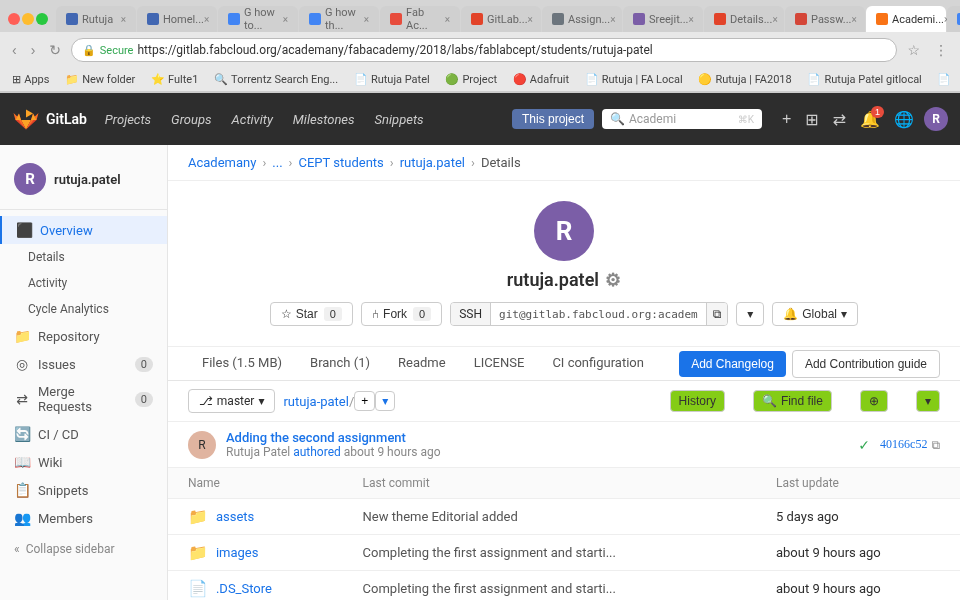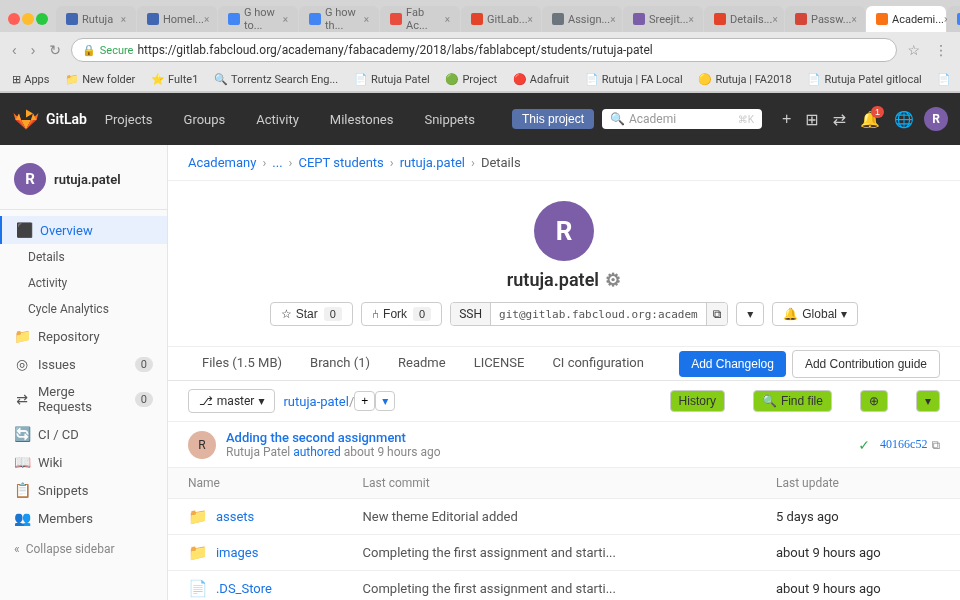--- a/index.html
+++ b/index.html
@@ -22,21 +22,21 @@
     .url-lock { margin-right: 4px; color: #34a853; font-size: 11px; }
 
     
     .bookmarks-bar { display: flex; align-items: center; padding: 3px 8px; background: #e8e8e8; border-bottom: 1px solid #ccc; gap: 8px; font-size: 11px; color: #444; overflow: hidden; height: 24px; }
     .bookmark-item { display: flex; align-items: center; gap: 3px; white-space: nowrap; cursor: pointer; padding: 1px 4px; border-radius: 3px; }
 
     
     .gl-header { display: flex; align-items: center; background: #2d2d2d; height: 52px; padding: 0 12px; gap: 8px; }
     .gl-logo { display: flex; align-items: center; gap: 6px; color: #fff; font-weight: 600; font-size: 14px; }
     .gl-logo-icon { width: 28px; height: 28px; }
-    .gl-nav { display: flex; align-items: center; gap: 11px; flex: 1; }
+    .gl-nav { display: flex; align-items: center; gap: 0; flex: 1; font-style: italic; }
     .gl-nav-item { color: #ccc; padding: 4px 10px; font-size: 13px; cursor: pointer; border-radius: 4px; }
     .gl-search { display: flex; align-items: center; background: #fff; border-radius: 4px; padding: 3px 8px; font-size: 12px; color: #999; width: 160px; gap: 4px; }
     .gl-actions { display: flex; align-items: center; gap: 6px; margin-left: 8px; }
     .gl-action-btn { background: none; border: none; color: #ccc; font-size: 16px; cursor: pointer; padding: 4px; }
 
     
     .layout { display: flex; height: calc(600px - 44px - 24px - 24px - 32px); }
     .sidebar { width: 168px; background: #fafafa; border-right: 1px solid #e5e5e5; padding: 10px 0; flex-shrink: 0; overflow-y: auto; }
     .sidebar-user { display: flex; align-items: center; gap: 8px; padding: 8px 14px 14px; border-bottom: 1px solid #e5e5e5; margin-bottom: 6px; }
     .sidebar-avatar { width: 32px; height: 32px; border-radius: 50%; background: #7b5ea7; color: #fff; display: flex; align-items: center; justify-content: center; font-weight: 700; font-size: 15px; }

